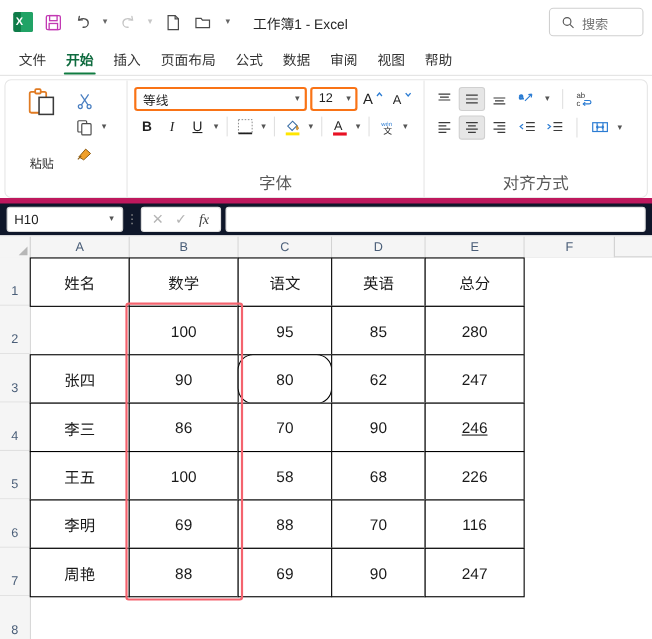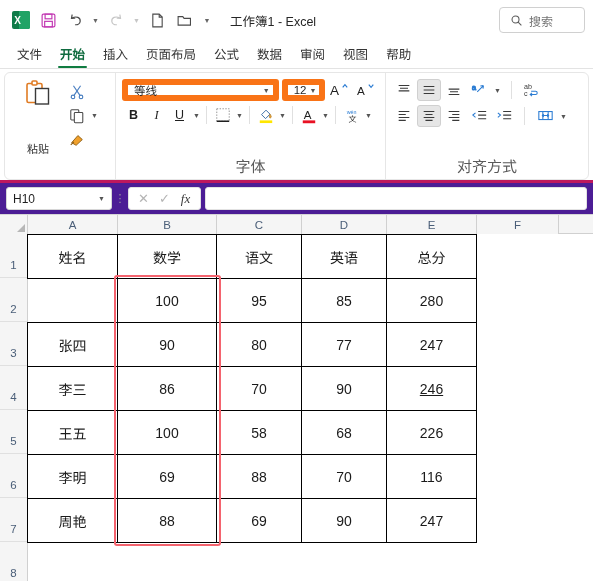--- a/index.html
+++ b/index.html
@@ -144,21 +144,21 @@
     border-radius: 3px;
   }
   .mini-caret { font-size: 7px; color: #555; width: 11px; text-align: center; }
 
   
   .font-group { width: 270px; }
   .font-row1 { display: flex; align-items: center; gap: 3px; padding-top: 2px; }
   .font-row2 { display: flex; align-items: center; gap: 0px; padding-top: 3px; }
   .combo {
     height: 22px;
-    border: 6px solid #f97316;
+    border: 2px solid #f97316;
     border-radius: 3px;
     display: flex; align-items: center;
     padding: 0 3px 0 6px;
     background: #fff;
     font-size: 11.5px; color: #1f1f1f;
   }
   .combo-name { width: 158px; justify-content: space-between; }
   .combo-size { width: 44px; justify-content: space-between; }
   .combo-caret { font-size: 7px; color: #555; }
   .grow-btn, .shrink-btn {
@@ -182,23 +182,23 @@
     width: 24px; height: 22px;
     display: flex; align-items: center; justify-content: center;
     border-radius: 3px;
   }
   .al-btn.sel { background: #e6e6e6; border: 1px solid #d0d0d0; }
 
   
   .formulabar {
     width: 593px; height: 34px;
     display: flex; align-items: center;
-    background: #4c1d95;
+    background: #0f172a;
     padding: 0 6px;
-    border-top: 3px solid #be185d;
+    border-top: 5px solid #be185d;
   }
   .namebox {
     width: 106px; height: 23px;
     border: 1px solid #d6d6d6; border-radius: 3px;
     display: flex; align-items: center; justify-content: space-between;
     padding: 0 6px;
     font-size: 12px; color: #1f1f1f;
     background: #fff;
   }
   .fb-dots {
@@ -600,22 +600,22 @@
       <div class="gcell bordered" style="left: 89px; top: 0px; width: 100px; height: 45px;">数学</div>
       <div class="gcell bordered" style="left: 188px; top: 0px; width: 86px; height: 45px;">语文</div>
       <div class="gcell bordered" style="left: 273px; top: 0px; width: 86px; height: 45px;">英语</div>
       <div class="gcell bordered" style="left: 358px; top: 0px; width: 91px; height: 45px;">总分</div>
       <div class="gcell bordered" style="left: 89px; top: 44px; width: 100px; height: 45px;">100</div>
       <div class="gcell bordered" style="left: 188px; top: 44px; width: 86px; height: 45px;">95</div>
       <div class="gcell bordered" style="left: 273px; top: 44px; width: 86px; height: 45px;">85</div>
       <div class="gcell bordered" style="left: 358px; top: 44px; width: 91px; height: 45px;">280</div>
       <div class="gcell bordered" style="left: -1px; top: 88px; width: 91px; height: 45px;">张四</div>
       <div class="gcell bordered" style="left: 89px; top: 88px; width: 100px; height: 45px;">90</div>
-      <div class="gcell bordered" style="left: 188px; top: 88px; width: 86px; height: 45px;">80</div>
-      <div class="gcell bordered" style="left: 273px; top: 88px; width: 86px; height: 45px;">77</div>
+      <div class="gcell bordered" style="left: 188px; top: 88px; width: 86px; height: 45px; border-radius: 14px;">80</div>
+      <div class="gcell bordered" style="left: 273px; top: 88px; width: 86px; height: 45px;">62</div>
       <div class="gcell bordered" style="left: 358px; top: 88px; width: 91px; height: 45px;">247</div>
       <div class="gcell bordered" style="left: -1px; top: 132px; width: 91px; height: 45px;">李三</div>
       <div class="gcell bordered" style="left: 89px; top: 132px; width: 100px; height: 45px;">86</div>
       <div class="gcell bordered" style="left: 188px; top: 132px; width: 86px; height: 45px;">70</div>
       <div class="gcell bordered" style="left: 273px; top: 132px; width: 86px; height: 45px;">90</div>
       <div class="gcell bordered" style="left: 358px; top: 132px; width: 91px; height: 45px; text-decoration: underline;">246</div>
       <div class="gcell bordered" style="left: -1px; top: 176px; width: 91px; height: 45px;">王五</div>
       <div class="gcell bordered" style="left: 89px; top: 176px; width: 100px; height: 45px;">100</div>
       <div class="gcell bordered" style="left: 188px; top: 176px; width: 86px; height: 45px;">58</div>
       <div class="gcell bordered" style="left: 273px; top: 176px; width: 86px; height: 45px;">68</div>

